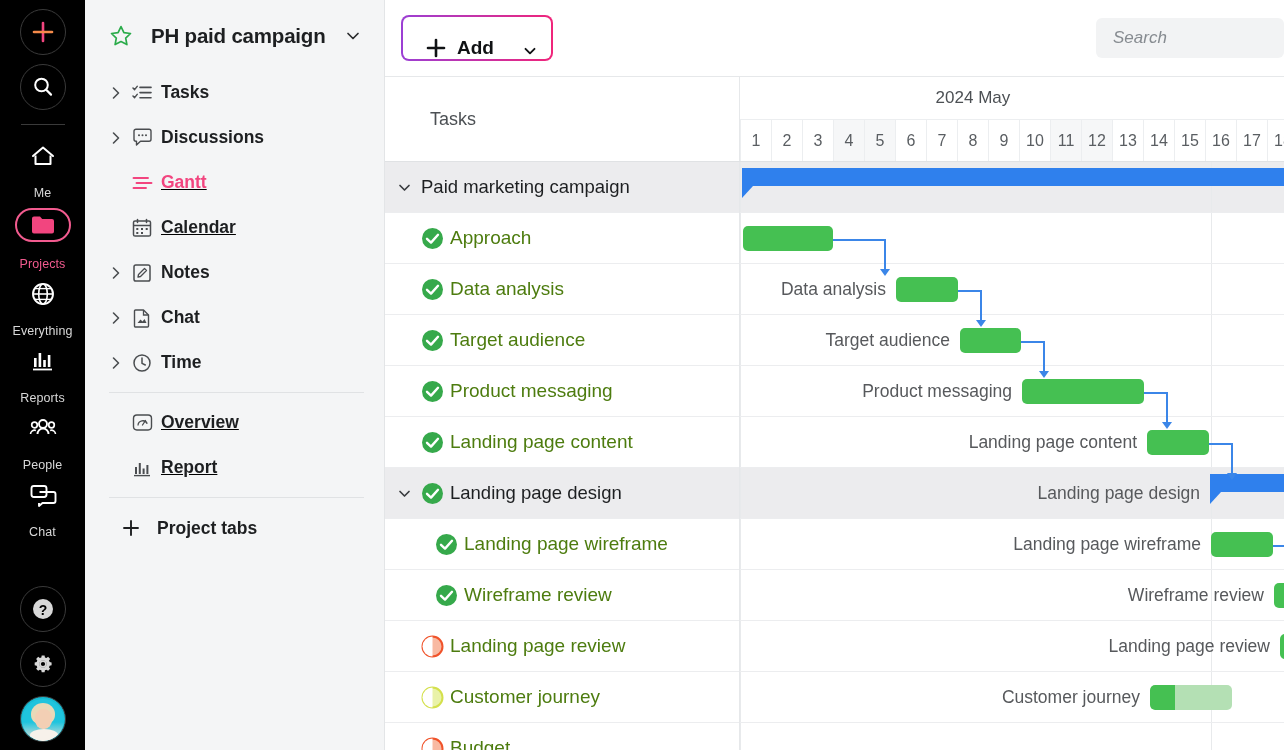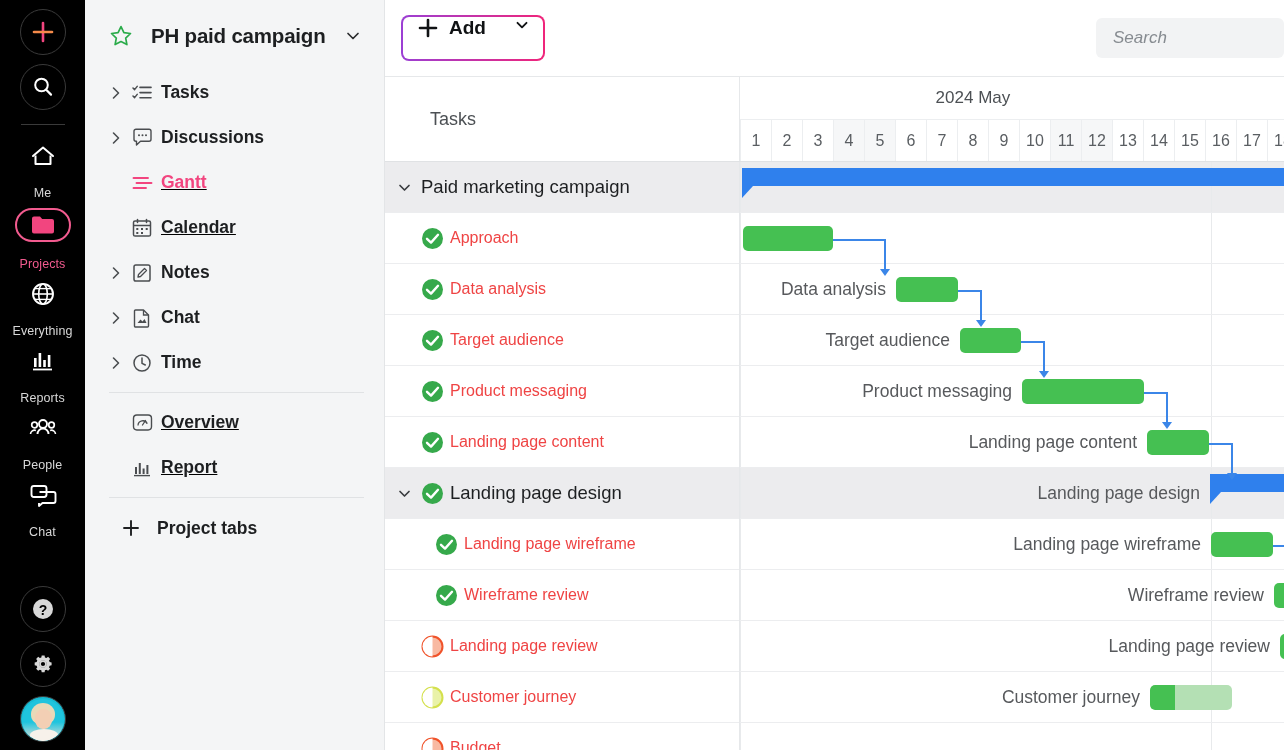--- a/index.html
+++ b/index.html
@@ -94,21 +94,21 @@
   .toolbar {
     height: 76px; display: flex; align-items: center; padding: 0 0 0 16px;
     position: relative; background: #fff;
   }
   .add-wrap {
     height: 46px; border-radius: 8px; padding: 2px;
     background: linear-gradient(90deg, #9b3fd4 0%, #f0257a 100%);
     display: flex; align-items: stretch;
   }
   .add-inner {
-    background: #fff; border-radius: 6px; display: flex; align-items: flex-start;
+    background: #fff; border-radius: 6px; display: flex; align-items: flex-end; padding-left: 8px;
   }
   .add-main {
     display: flex; align-items: center; gap: 10px; padding: 0 14px 0 14px;
     font-size: 19px; font-weight: bold; color: #101214;
   }
   .add-sep { width: 1px; background: #dfe1e4; margin: 4px 0; }
   .add-caret { width: 42px; display: flex; align-items: center; justify-content: center; }
   .search-box {
     position: absolute; right: 0; top: 18px; width: 188px; height: 40px;
     background: #f2f3f4; border-radius: 6px; display: flex; align-items: center;
@@ -141,21 +141,21 @@
   .rows-right { flex: 1 1 auto; position: relative; overflow: hidden; }
   .trow {
     height: 51px; display: flex; align-items: center;
     border-bottom: 1px solid #ecedef; padding-left: 8px; gap: 6px;
   }
   .trow.summary { background: #ececee; }
   .trow .tw-chev { width: 22px; flex: 0 0 22px; display:flex; align-items:center; justify-content:center; }
   .trow .tw-spacer { width: 22px; flex: 0 0 22px; }
   .trow .tw-indent { width: 36px; flex: 0 0 36px; }
   .status { width: 23px; height: 23px; flex: 0 0 23px; }
-  .tname { font-size: 16px; color: #ef4444; }
+  .tname { font-size: 19px; color: #4d7c0f; }
   .trow.summary .tname { font-size: 18.5px; color: #1d1f21; }
 
   
   .brow { height: 51px; border-bottom: 1px solid #ecedef; position: relative; }
   .brow.summary { background: #ececee; }
   .gridline { position: absolute; top: 0; bottom: 0; width: 1px; background: #e8eaec; }
   .bar {
     position: absolute; top: 13px; height: 25px; border-radius: 5px; background: #43bf4d;
   }
   .bar.green { background: #45c052; }

